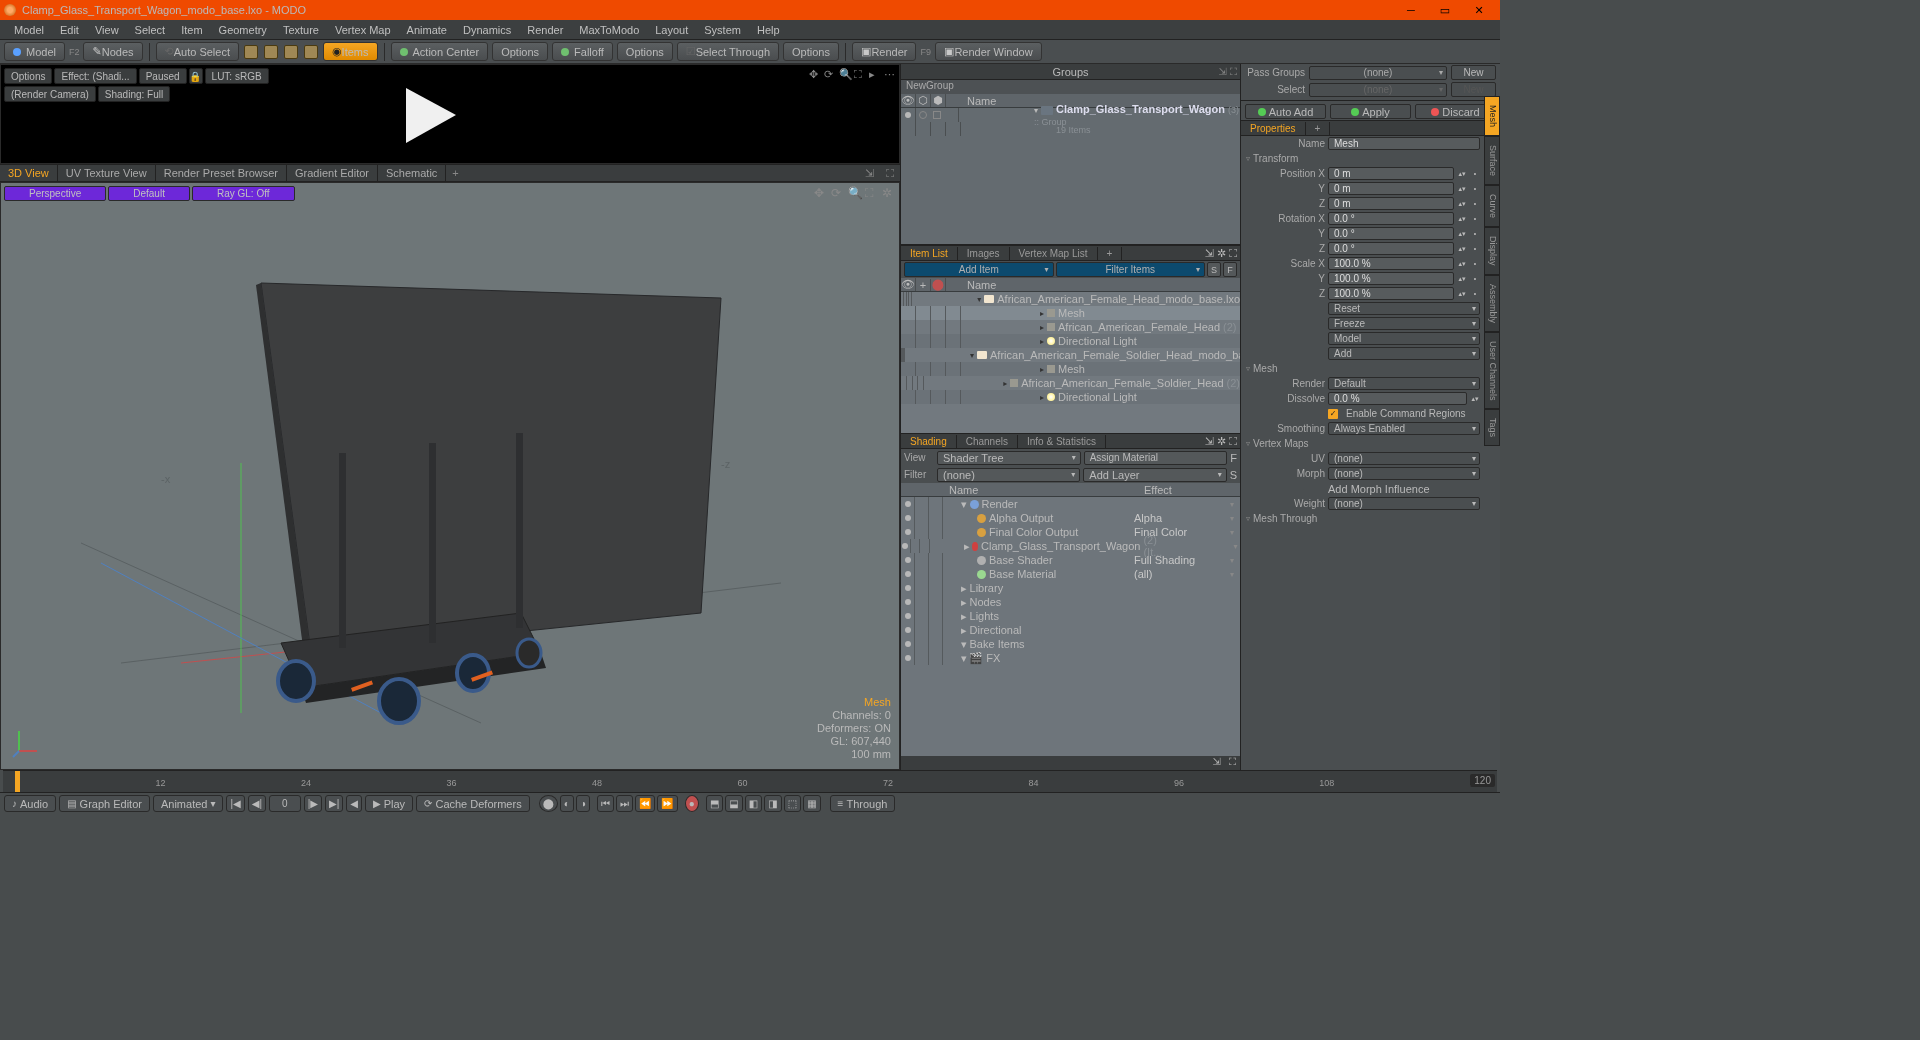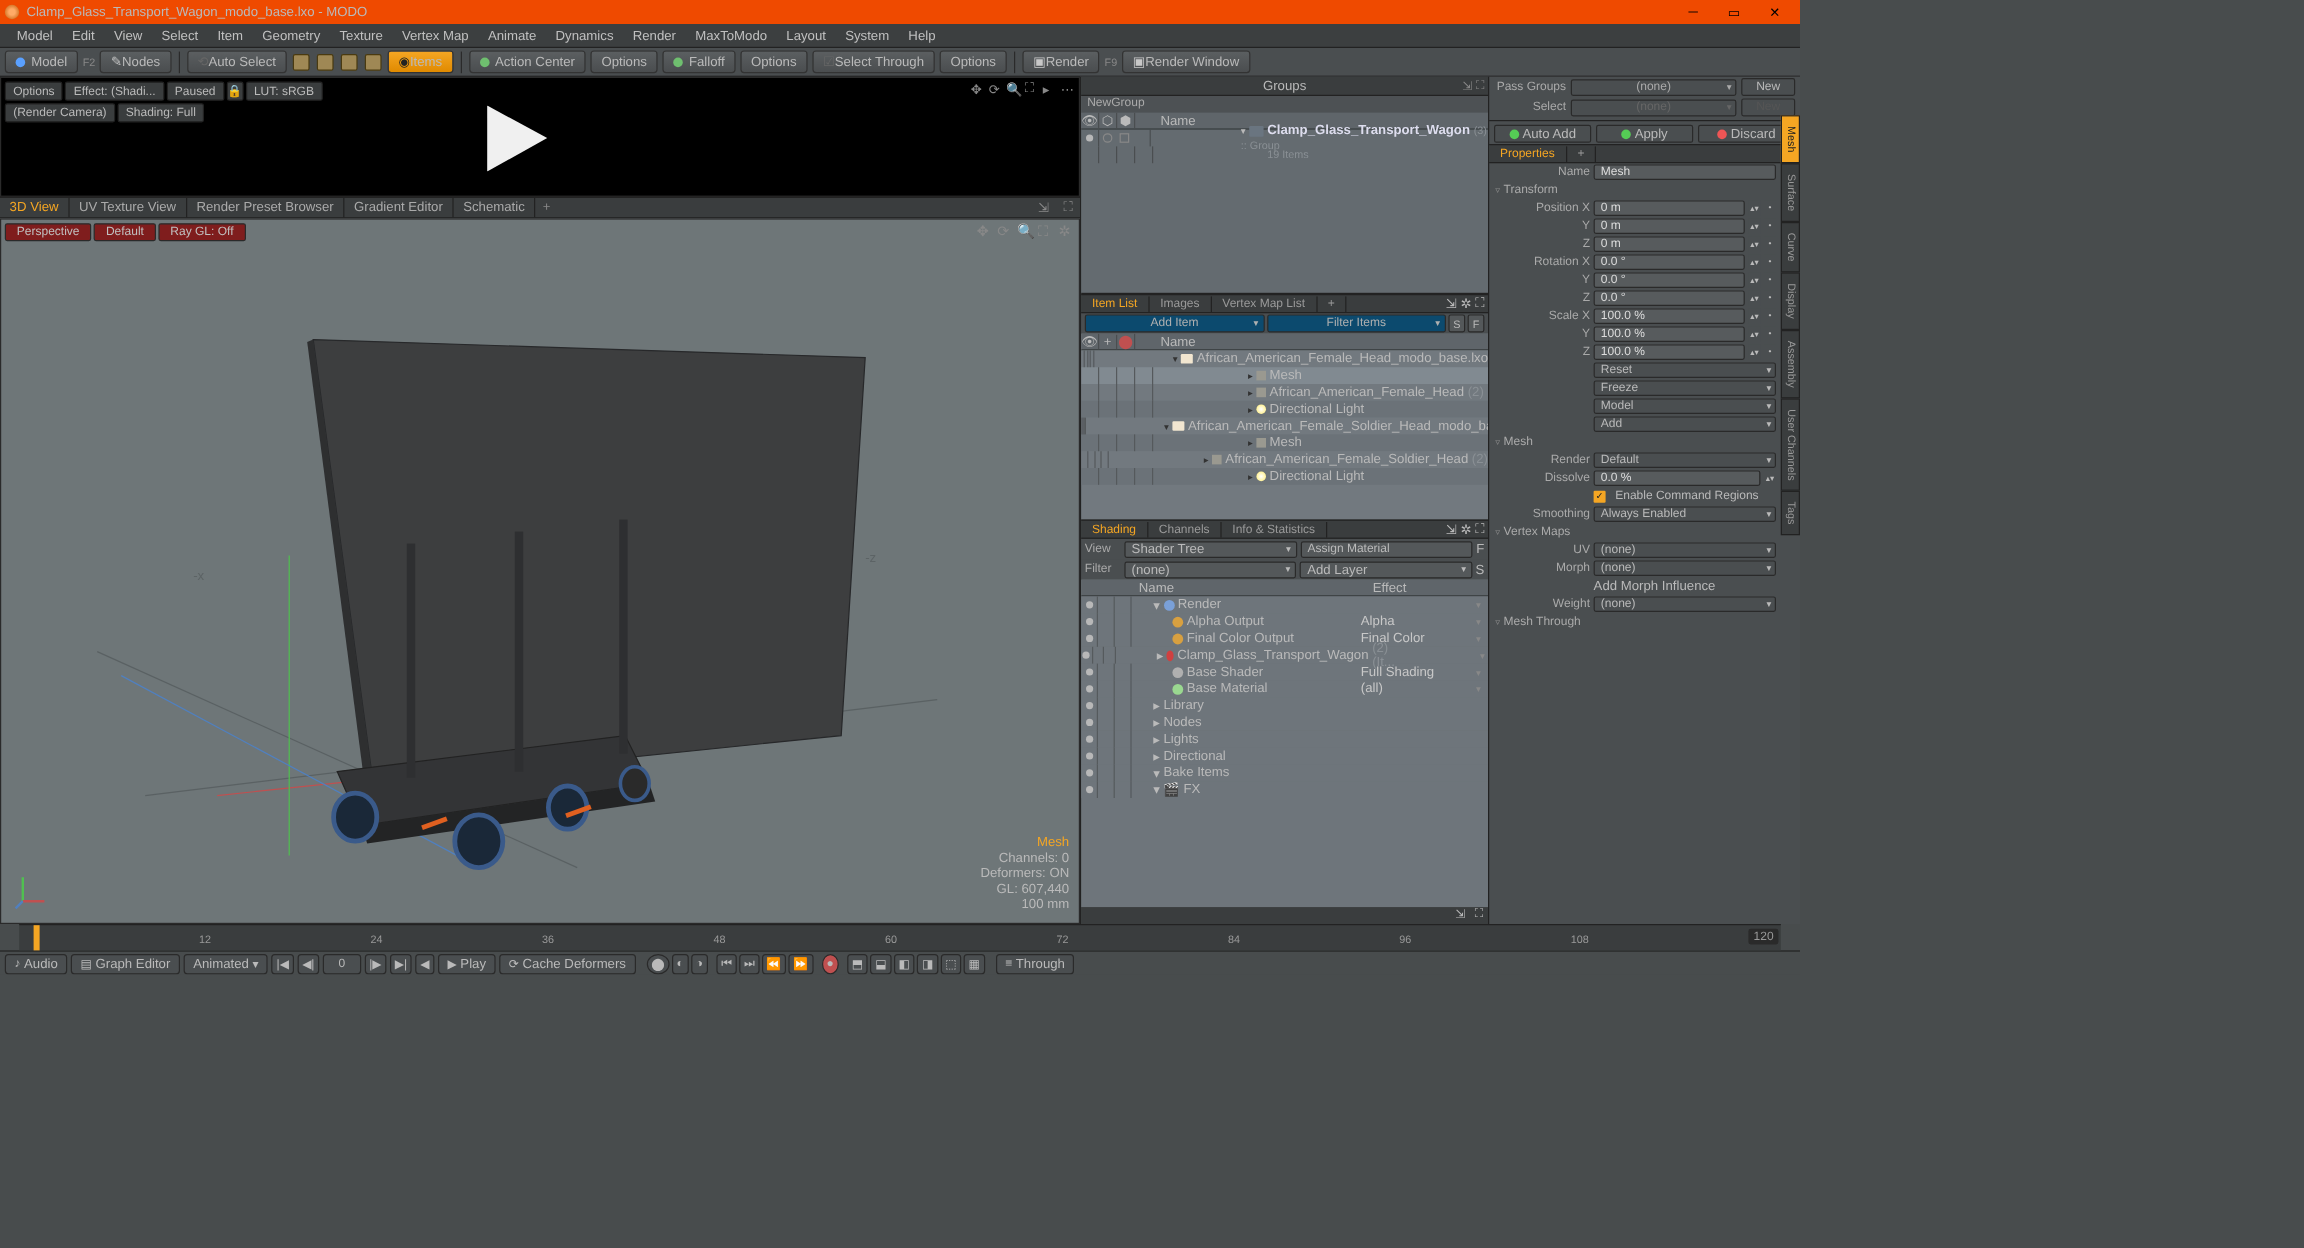--- a/index.html
+++ b/index.html
@@ -24,21 +24,21 @@
 .preview-play{position:absolute;left:400px;top:23px;width:60px;height:55px}
 .preview-play svg{width:60px;height:55px}
 .preview-icons{position:absolute;top:3px;right:3px;display:flex;gap:3px}
 .preview-icons span{width:12px;height:12px;color:#888}
 .viewtabs{height:18px;background:#3a3d3e;display:flex;align-items:center;border-top:1px solid #222;border-bottom:1px solid #222}
 .viewtabs .vt{padding:2px 8px;border-right:1px solid #222;color:#aaa;cursor:pointer}
 .viewtabs .vt.active{color:#f5a623}
 .viewtabs .plus{padding:0 6px;color:#888}
 .viewport{flex:1;background:#6e7678;position:relative;border:1px solid #2a2a2a}
 .vp-topbar{position:absolute;top:3px;left:3px;display:flex;gap:2px}
-.vp-topbar .vpb{background:#7f1d1d;border:1px solid #2a2a2a;padding:1px 9px;height:15px;border-radius:2px;font-size:10px;color:#c0c0c0}
+.vp-topbar .vpb{background:#6d28d9;border:1px solid #2a2a2a;padding:1px 24px;height:15px;border-radius:2px;font-size:10px;color:#c0c0c0}
 .vp-icons{position:absolute;top:3px;right:3px;display:flex;gap:3px}
 .vp-icons span{width:14px;height:14px;color:#888;font-size:12px}
 .vp-stats{position:absolute;bottom:8px;right:8px;text-align:right;color:#c8cfd3;font-size:10px;line-height:13px}
 .vp-stats .mesh{color:#f5a623}
 .rightcol{width:340px;display:flex;flex-direction:column;background:#4a4e50;border-left:1px solid #222}
 .panel-hdr{height:16px;background:#3a3d3e;display:flex;align-items:center;justify-content:center;border-bottom:1px solid #222;position:relative;font-size:10px;color:#b0b0b0}
 .panel-hdr .hicons{position:absolute;right:3px;display:flex;gap:3px}
 .panel-hdr .hicons span{font-size:10px;color:#888}
 .groups-body{flex:0 0 165px;background:#646b70;border-bottom:1px solid #222;position:relative}
 .newgroup{background:#4d5154;height:14px;padding:0 5px;font-size:10px;color:#aaa}
@@ -96,21 +96,21 @@
 .sect::before{content:"▿";font-size:8px;color:#888}
 .field{height:15px;display:flex;align-items:center;padding:0 4px;gap:3px}
 .field .lbl{flex:0 0 80px;text-align:right;font-size:10px;color:#aaa}
 .field .inp{flex:1;background:#575b5d;border:1px solid #2a2a2a;border-radius:2px;height:13px;font-size:10px;padding:0 5px;color:#ddd;display:flex;align-items:center}
 .field .spn{width:10px;height:13px;background:#4a4e50;display:flex;align-items:center;justify-content:center;font-size:7px;flex-direction:column}
 .field .dd3{flex:1;background:#4a4e50;border:1px solid #2a2a2a;border-radius:2px;height:13px;font-size:10px;padding:0 5px;position:relative;display:flex;align-items:center}
 .field .dd3::after{content:"▾";position:absolute;right:3px;font-size:8px}
 .sidetabs{position:absolute;right:0;top:32px;width:16px;display:flex;flex-direction:column}
 .sidetabs .st{writing-mode:vertical-rl;padding:8px 1px;background:#3a3d3e;border:1px solid #222;font-size:9px;color:#999;cursor:pointer}
 .sidetabs .st.active{background:#f5a623;color:#222}
-.timeline{height:22px;background:#3a3d3e;border-top:1px solid #222;position:relative;margin:0 16px}
+.timeline{height:22px;background:#3a3d3e;border-top:1px solid #222;position:relative;margin:0 3px}
 .timeline .marker{position:absolute;top:0;left:12px;width:5px;height:100%;background:#f5a623}
 .bottombar{height:22px;background:#484c4d;display:flex;align-items:center;gap:3px;padding:2px 4px;border-top:1px solid #222}
 .bottombar .bb{background:#4a4e50;border:1px solid #2a2a2a;border-radius:3px;height:17px;padding:0 7px;display:flex;align-items:center;font-size:10px;gap:3px}
 .statusbar{height:20px;background:#3a3d3e;display:flex;align-items:center;border-top:1px solid #222;padding:0 4px}
 .statusbar .sb{font-size:10px;color:#999;padding:0 6px}
 .checkbox{width:10px;height:10px;background:#f5a623;display:inline-flex;align-items:center;justify-content:center;font-size:8px;color:#222;border-radius:1px}
 .tl-ticks{position:absolute;top:0;left:12px;right:12px;height:100%;display:flex;justify-content:space-between}
 .tl-ticks span{font-size:9px;color:#999;position:relative;top:7px}
 svg.axis{position:absolute;bottom:10px;left:10px}
 </style>

